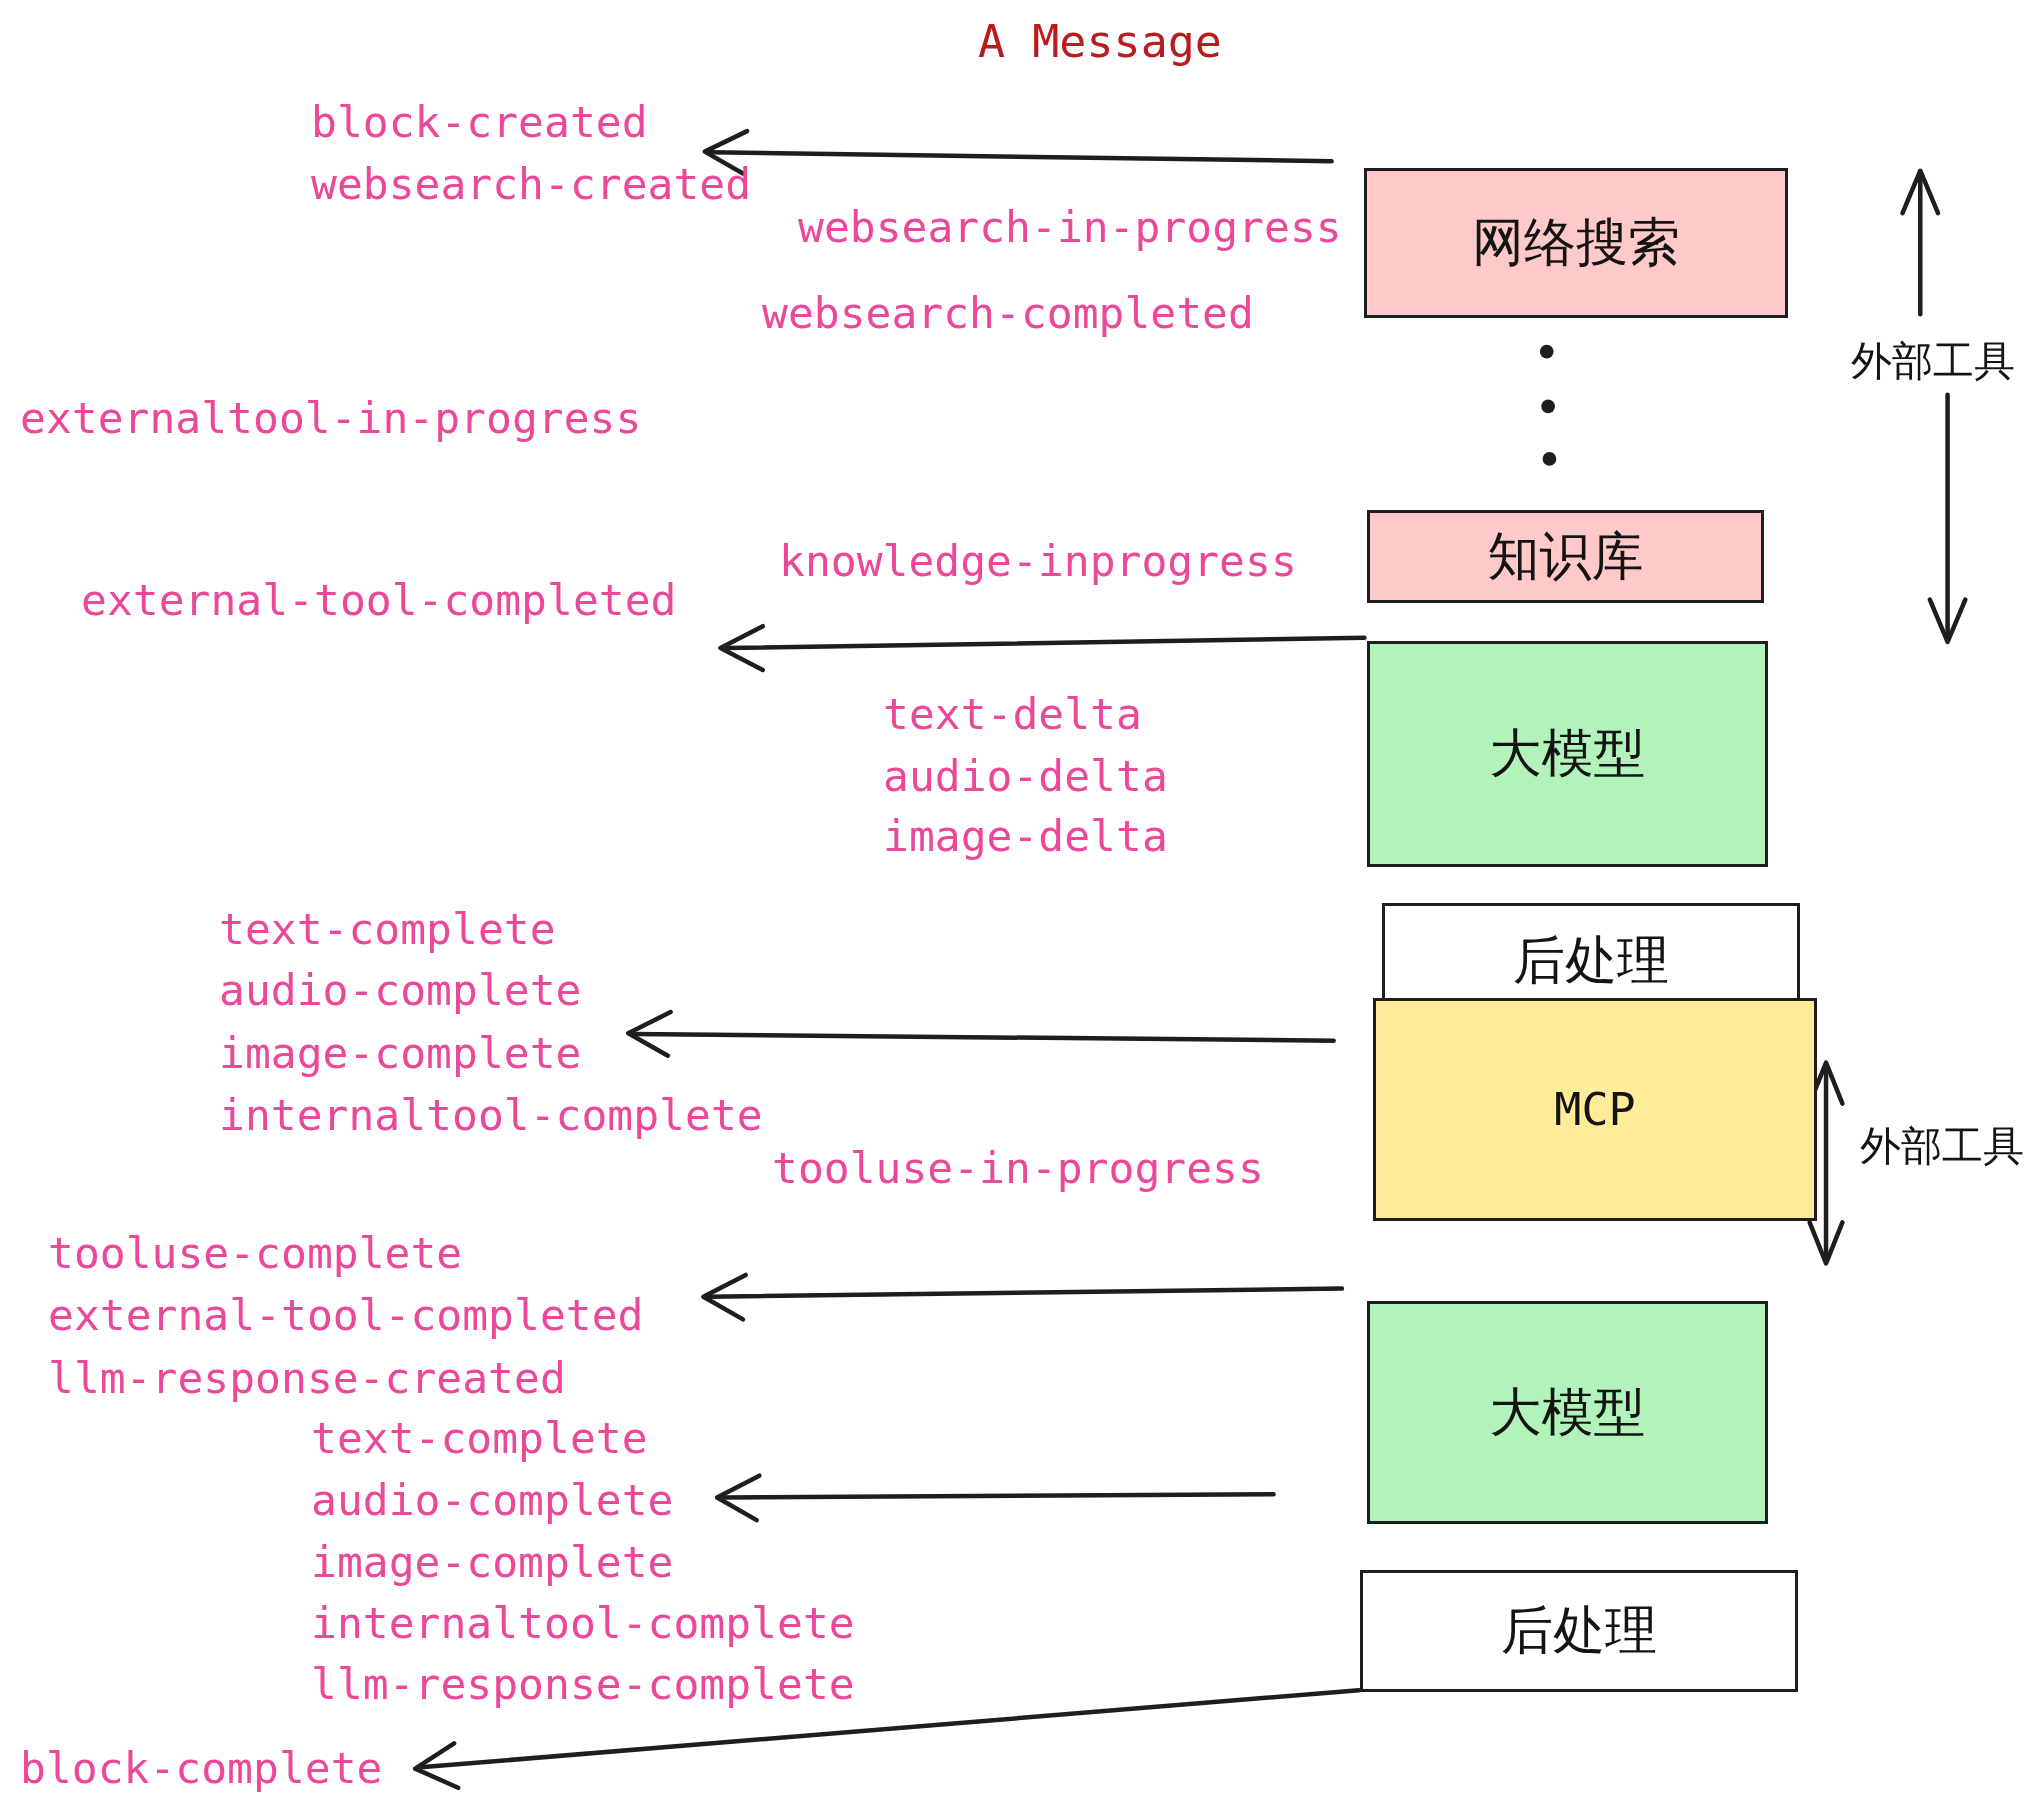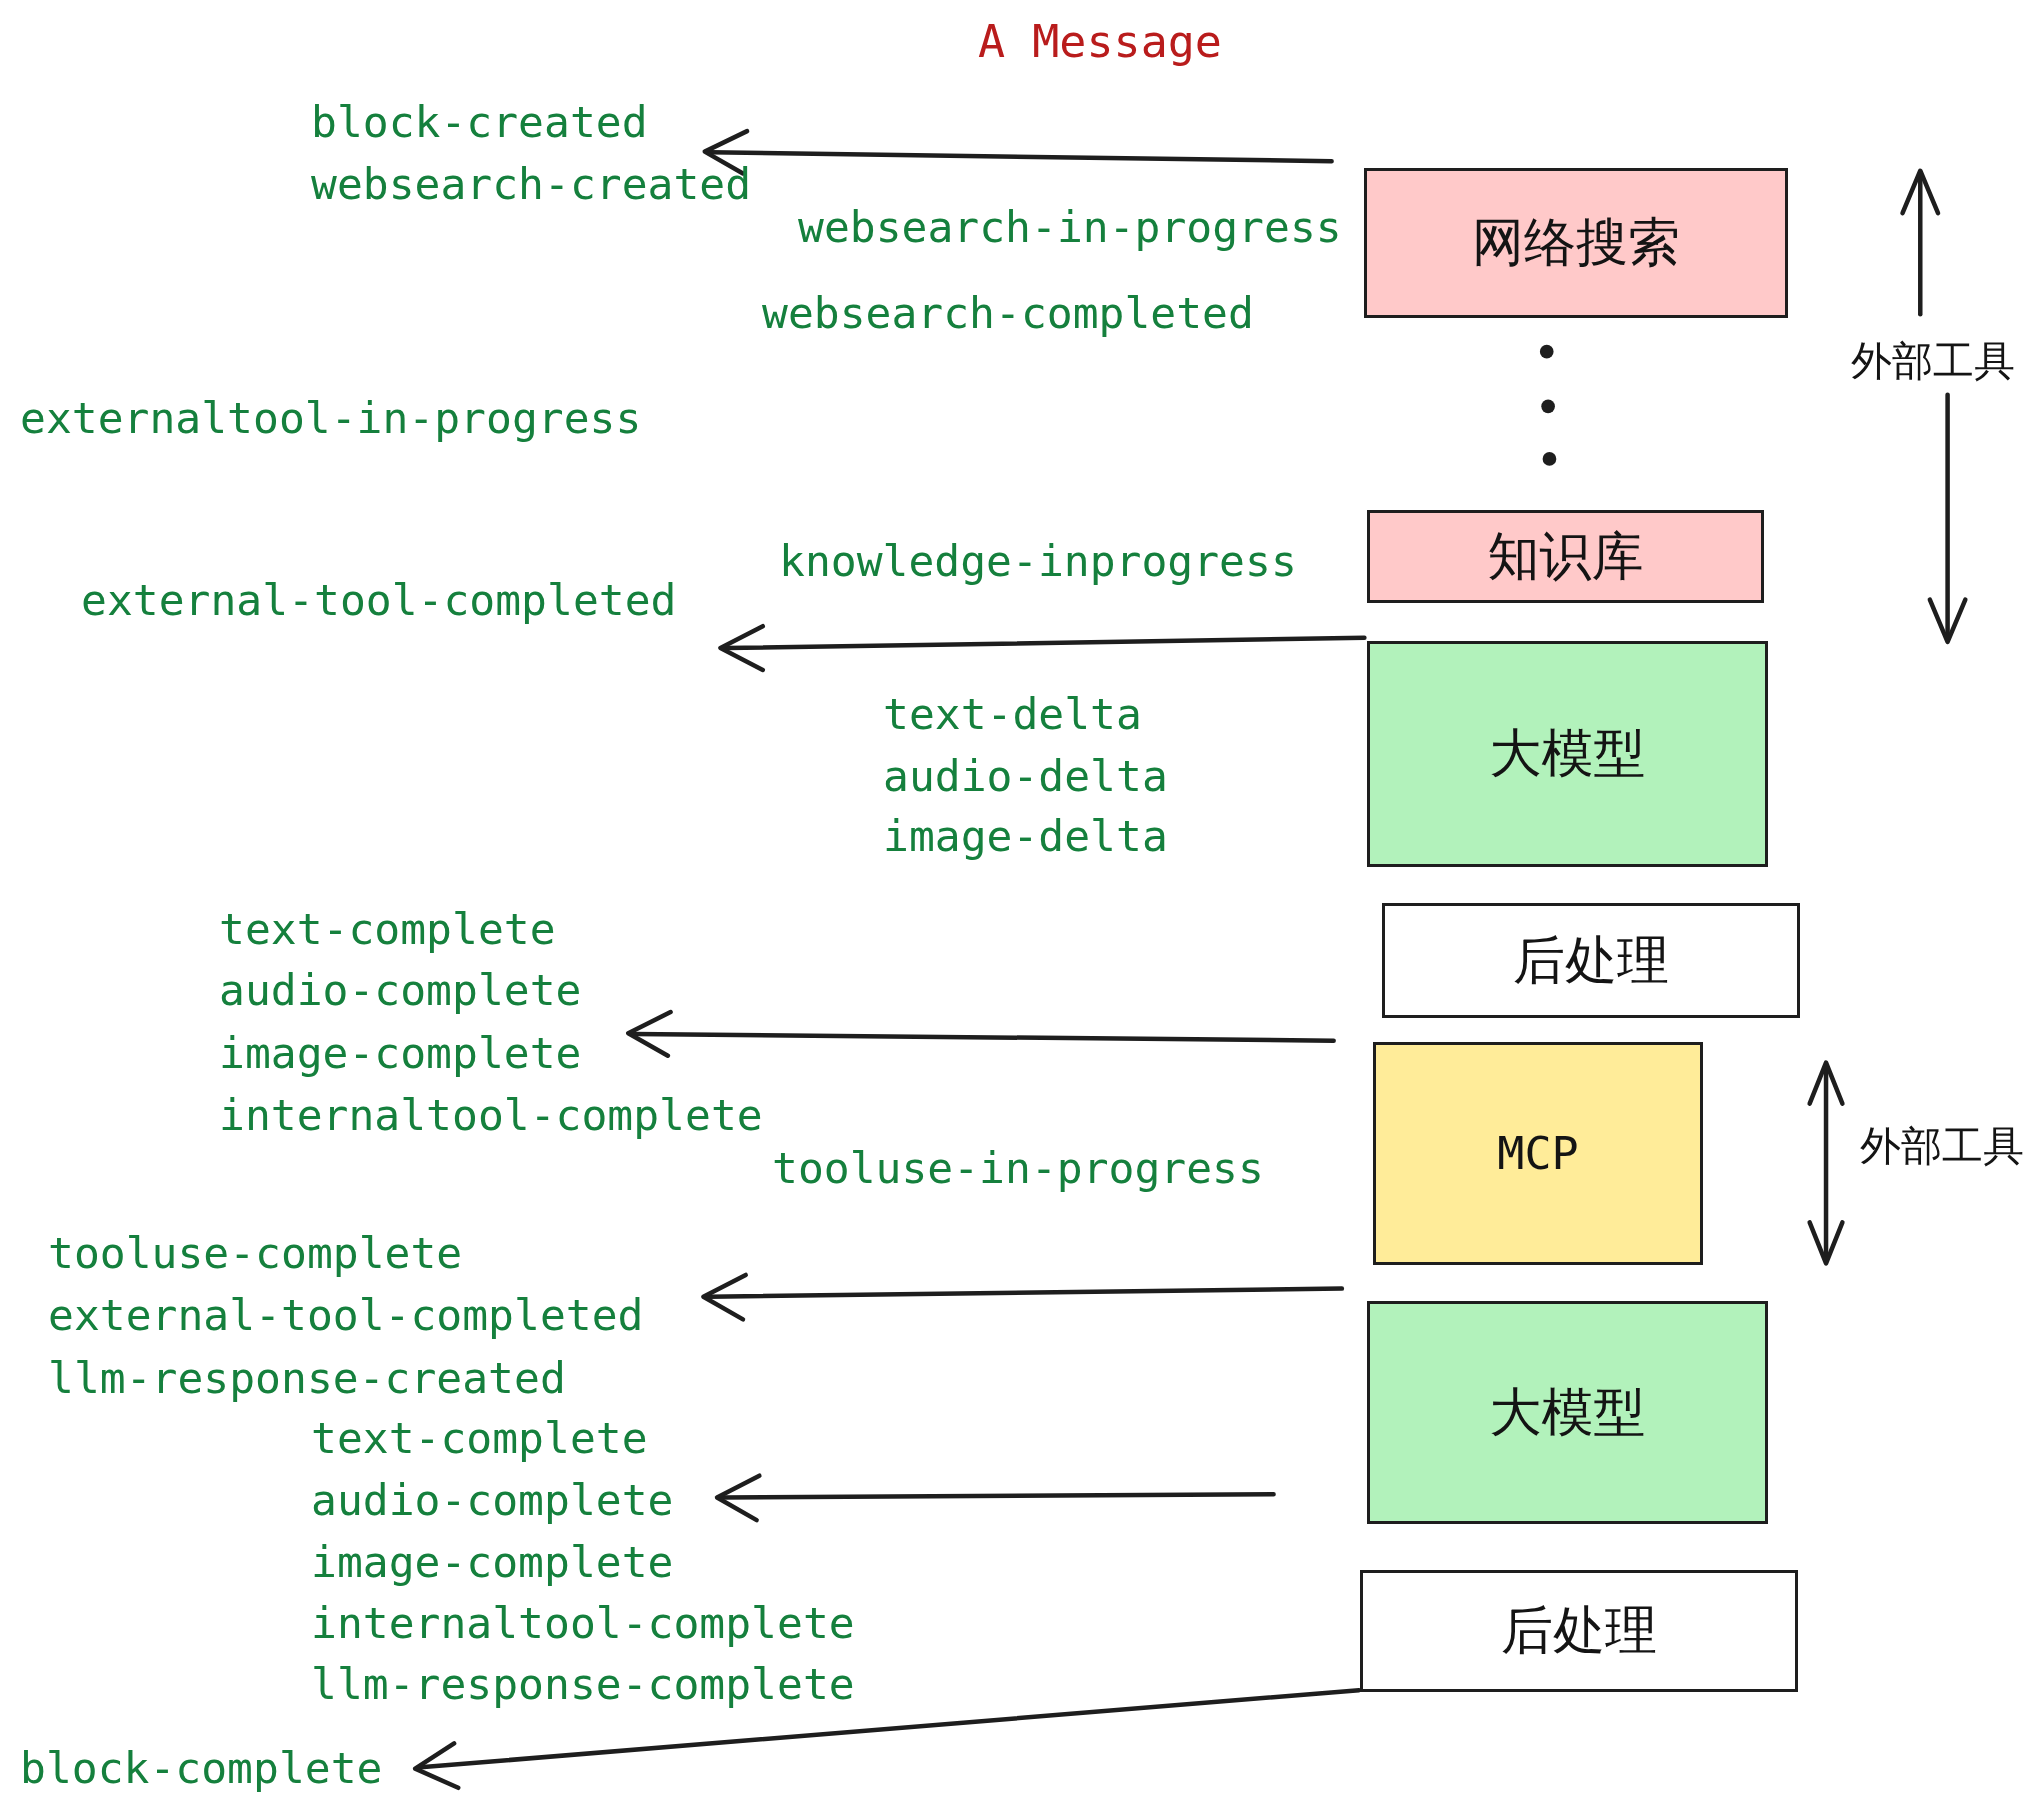--- a/index.html
+++ b/index.html
@@ -18,21 +18,21 @@
     font-size: 45px;
     white-space: nowrap;
     color: #b91c1c;
   }
   .evt {
     position: absolute;
     transform: translateY(-50%);
     font-size: 43px;
     line-height: 1;
     white-space: nowrap;
-    color: #15803d;
+    color: #ec4899;
   }
   .box {
     position: absolute;
     box-sizing: border-box;
     border: 3.4px solid #1e1e1e;
     display: flex;
     align-items: center;
     justify-content: center;
   }
   .box-label {
@@ -118,21 +118,21 @@
   </div>
   <div class="box" style="left: 1367px; top: 510px; width: 397px; height: 93px; background-color: rgb(255, 201, 201);">
     <span class="box-label">知识库</span>
   </div>
   <div class="box" style="left: 1367px; top: 641px; width: 401px; height: 226px; background-color: rgb(178, 242, 187);">
     <span class="box-label">大模型</span>
   </div>
   <div class="box" style="left: 1382px; top: 903px; width: 418px; height: 115px; background-color: rgb(255, 255, 255);">
     <span class="box-label">后处理</span>
   </div>
-  <div class="box" style="left: 1373px; top: 1042px; width: 330px; height: 223px; background-color: rgb(255, 236, 153);">
+  <div class="box" style="left: 1373px; top: 998px; width: 444px; height: 223px; background-color: rgb(255, 236, 153);">
     <span class="box-label mono">MCP</span>
   </div>
   <div class="box" style="left: 1367px; top: 1301px; width: 401px; height: 223px; background-color: rgb(178, 242, 187);">
     <span class="box-label">大模型</span>
   </div>
   <div class="box" style="left: 1360px; top: 1570px; width: 438px; height: 122px; background-color: rgb(255, 255, 255);">
     <span class="box-label">后处理</span>
   </div>
 
   <div class="evt" style="left:311px;  top:122px">block-created</div>

